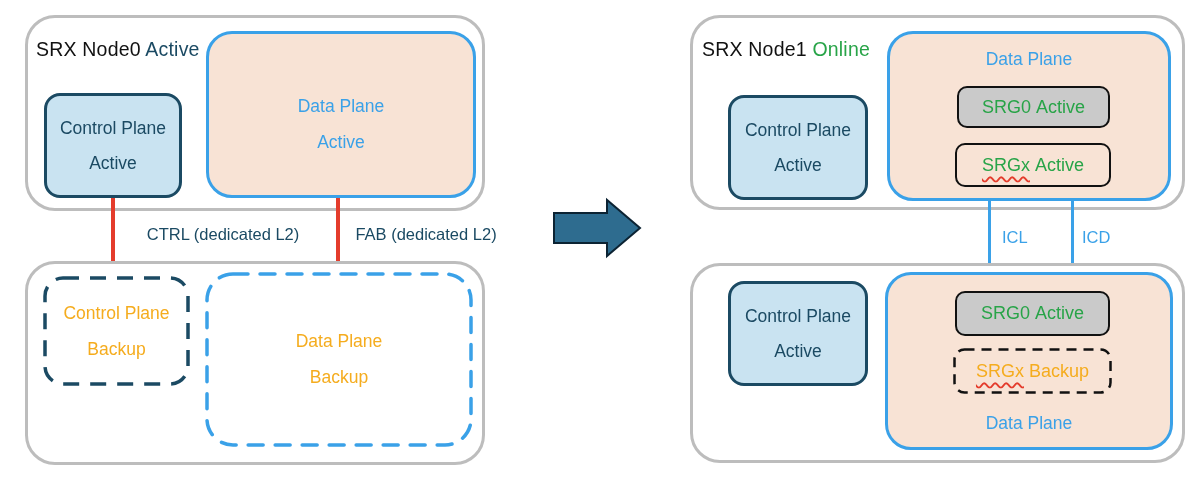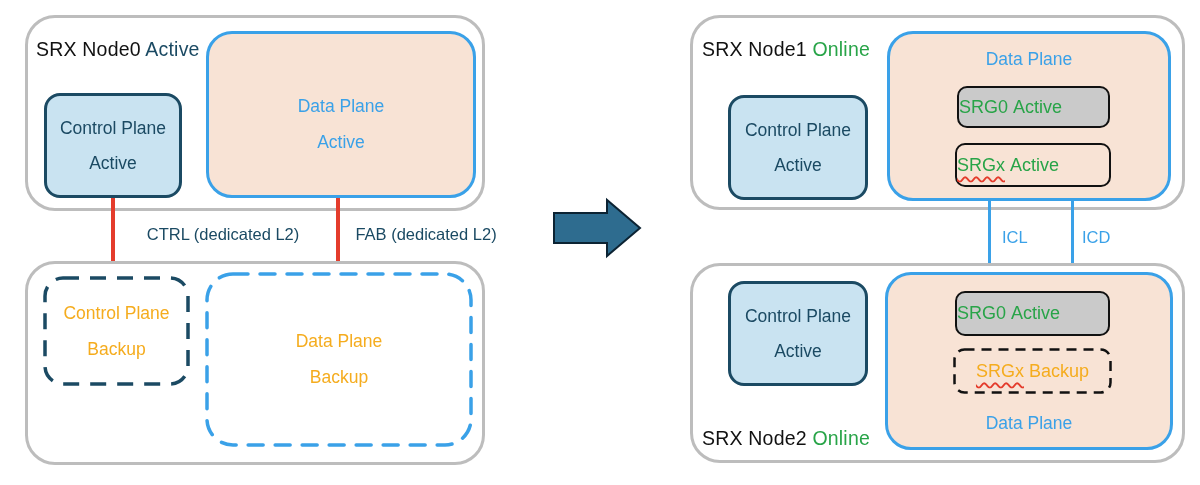--- a/index.html
+++ b/index.html
@@ -22,21 +22,21 @@
   .dp-solid{background:var(--peach);border:3px solid var(--blue);border-radius:26px;}
   .dp-text{color:var(--blue);font-size:17.5px;gap:15px;padding-top:20px;}
   .dp-label{color:var(--blue);font-size:17.5px;text-align:center;}
   .dashed-text{color:var(--orange);font-size:17.5px;gap:15px;}
   .vline{width:4px;background:var(--red);}
   .bline{width:3px;background:var(--blue);}
   .link-label{font-size:16.5px;color:var(--navy);white-space:nowrap;}
   .link-label.blue{color:var(--blue);}
   .ctr{text-align:center;}
   .srg{border:2.5px solid var(--ink);border-radius:10px;font-size:18px;white-space:nowrap;
-       display:flex;align-items:center;justify-content:flex-start;}
+       display:flex;align-items:center;justify-content:center;}
   .srg-grey{background:var(--grey-fill);color:var(--green);}
   .srg-clear{background:transparent;color:var(--green);}
   .srg-backup-text{color:var(--orange);font-size:18px;display:flex;align-items:center;justify-content:center;}
   .wavy{text-decoration-line:underline;text-decoration-style:wavy;
         text-decoration-color:var(--red);text-decoration-thickness:1.5px;
         text-underline-offset:5px;text-decoration-skip-ink:none;}
   svg{display:block;}
 </style>
 </head>
 <body>
@@ -132,18 +132,14 @@
 
   <svg class="abs" style="left:953px;top:348px;" width="159" height="46">
     <rect x="1.5" y="1.5" width="156" height="43" rx="10" fill="none" style="stroke:var(--ink);" stroke-width="2.5" stroke-dasharray="10 7"></rect>
   </svg>
   <div class="abs srg-backup-text" style="left:953px;top:348px;width:159px;height:46px;">
     <span class="wavy">SRGx</span>&nbsp;<span>Backup</span>
   </div>
 
   <div class="abs dp-label" style="left:885px;top:413px;width:288px;">Data Plane</div>
 
-  <div class="abs node-title" style="left:702px;top:427px;">
-    <span>SRX Node2</span>
-    <span class="st-green">Online</span>
-  </div>
 
 </div>
 
 </body></html>

